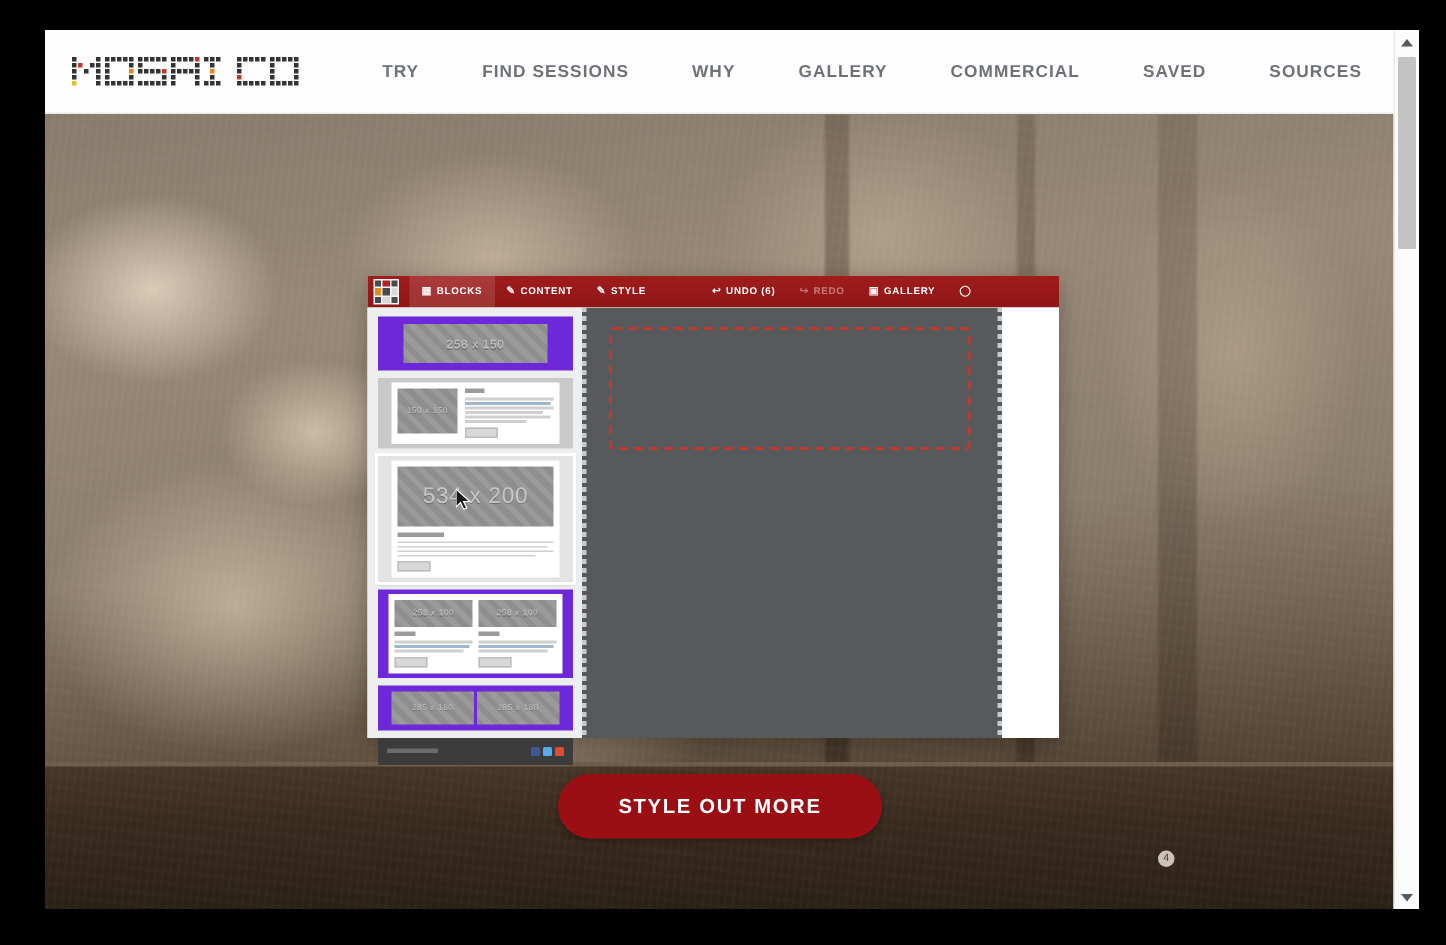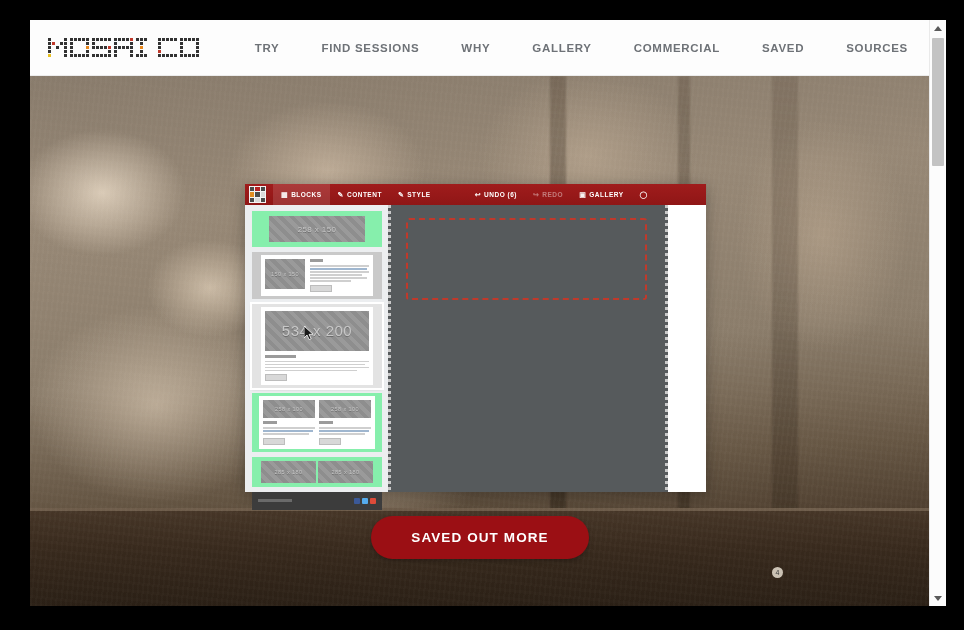--- a/index.html
+++ b/index.html
@@ -189,21 +189,21 @@
 
   .app-sidebar {
     width: 143px;
     background: #eceef0;
     padding: 6px 6px 0 7px;
     box-sizing: border-box;
     position: relative;
   }
 
   .blk {
-    background: #86efac;
+    background: #6d28d9;
     margin-bottom: 5px;
     position: relative;
     box-sizing: border-box;
   }
   .blk.sel {
     outline: 2px solid #ffffff;
     box-shadow: 0 0 0 1px #bdbdbd, 0 1px 3px rgba(0,0,0,.25);
     background: #e3e3e3;
   }
   .ph {
@@ -748,21 +748,21 @@
           <div class="canvas-sheet">
             <div class="sheet-edge l"></div>
             <div class="sheet-edge r"></div>
             <div class="dropzone"></div>
           </div>
         </div>
       </div>
     </div>
 
     <div class="cta-wrap">
-      <button class="cta-btn">SAVED OUT MORE</button>
+      <button class="cta-btn">STYLE OUT MORE</button>
     </div>
 
     <div class="hero-badge">4</div>
   </div>
 
 
   <div class="scrollbar">
     <div class="sb-arrow up">
         <span></span>
       </div>

